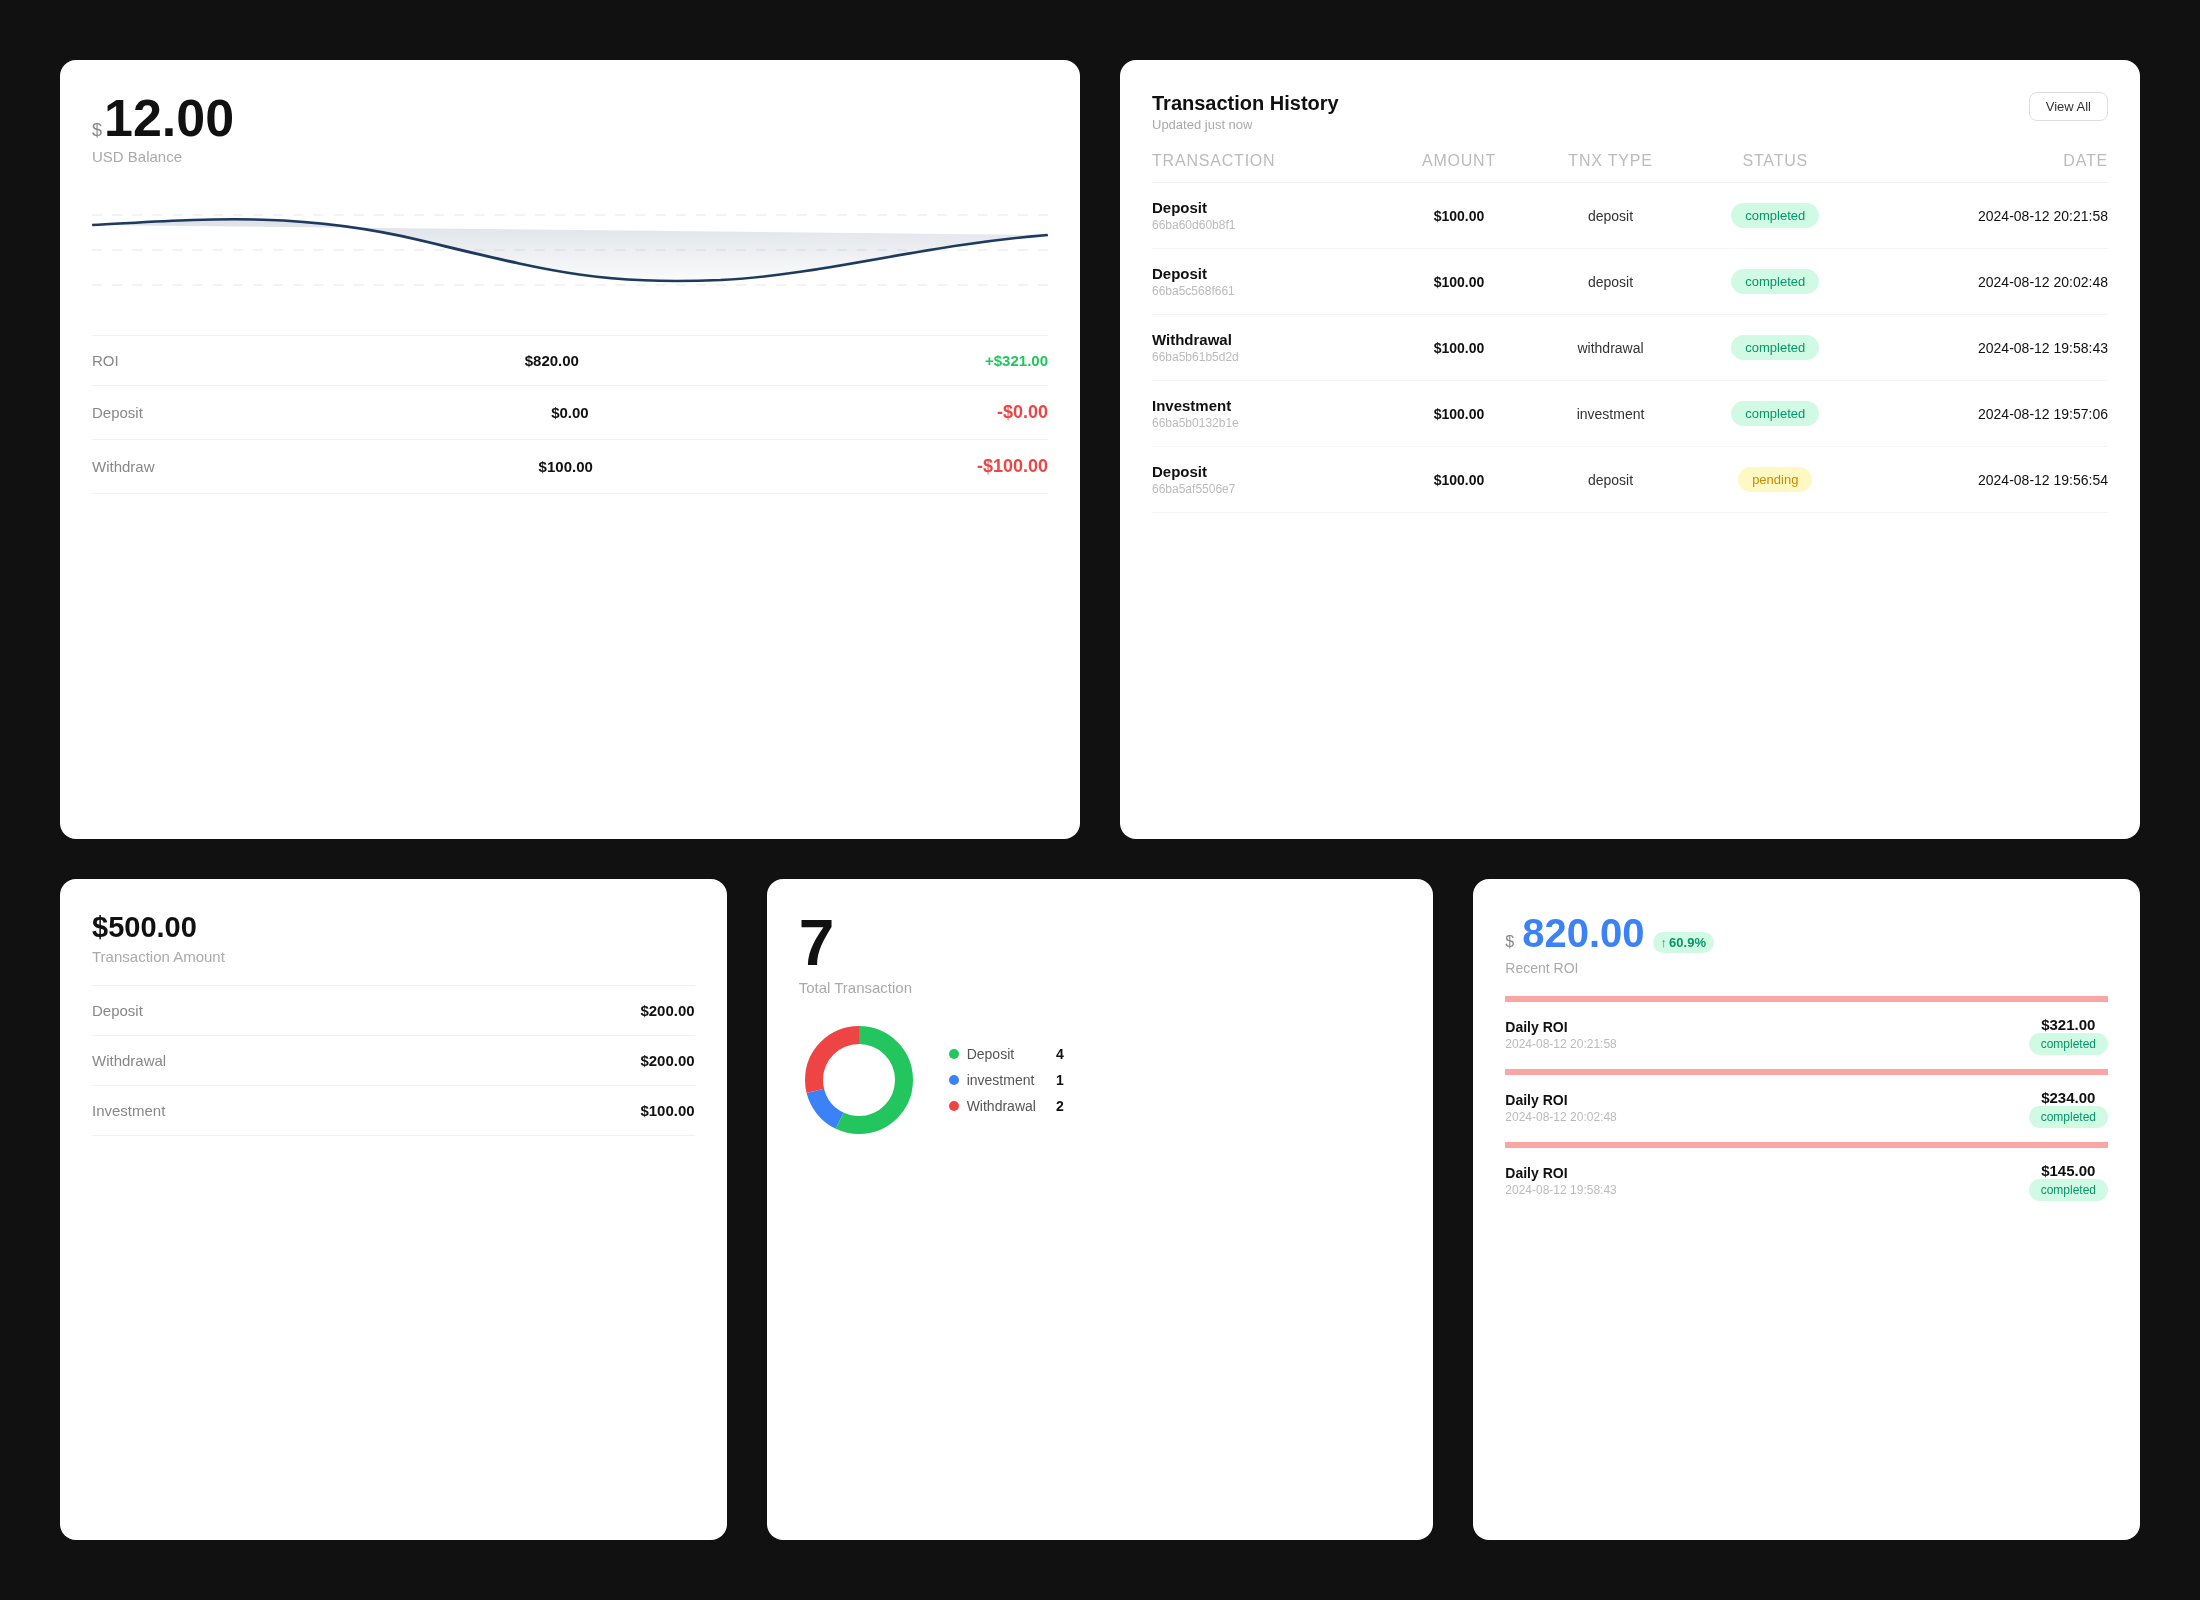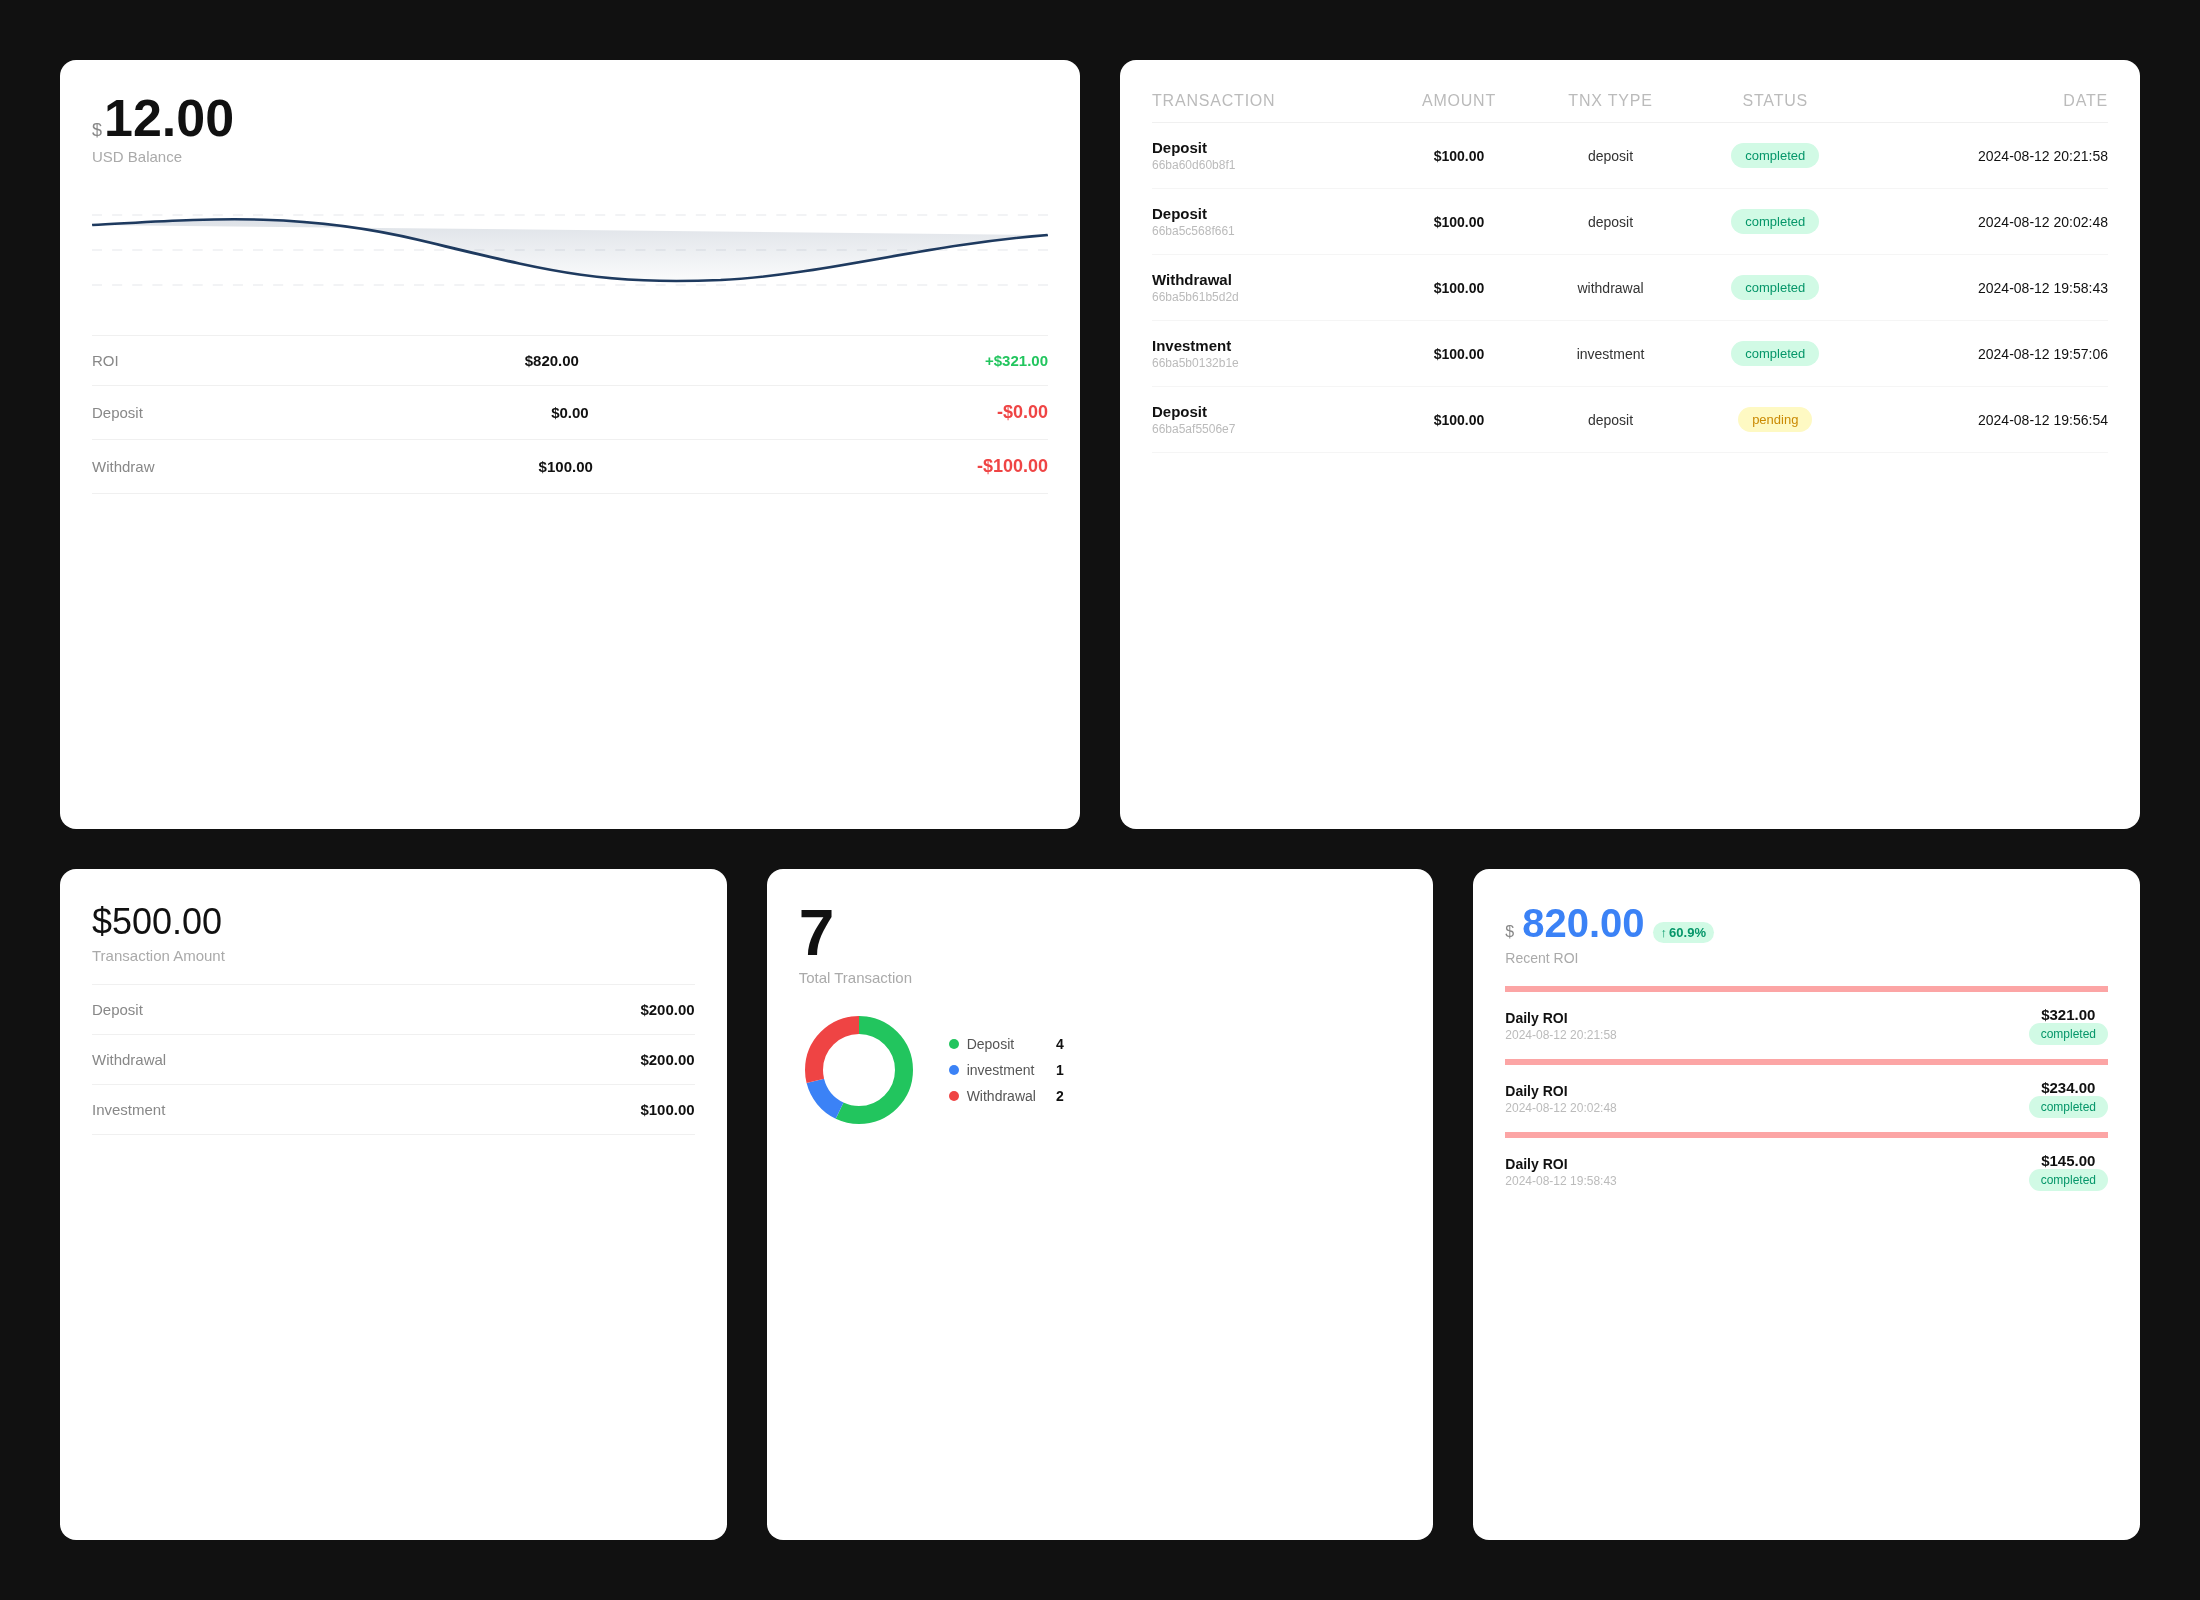--- a/index.html
+++ b/index.html
@@ -216,22 +216,22 @@
       grid-template-columns: 1fr 1fr 1fr;
       gap: 0;
     }
 
     
     .card-transaction-amount {
       margin: 20px;
     }
 
     .ta-amount {
-      font-size: 36px;
-      font-weight: 400;
+      font-size: 29px;
+      font-weight: 700;
       color: #111;
     }
 
     .ta-label {
       color: #aaa;
       font-size: 15px;
       margin-top: 4px;
       margin-bottom: 20px;
     }
 
@@ -417,20 +417,27 @@
     </div>
     <div class="stats-row">
       <span class="stats-label">Withdraw</span>
       <span class="stats-value">$100.00</span>
       <span class="stats-change-negative">-$100.00</span>
     </div>
   </div>
 </div>
 
 <div class="card card-transactions">
+  <div class="txn-header">
+    <div>
+      <div class="txn-title">Transaction History</div>
+      <div class="txn-subtitle">Updated just now</div>
+    </div>
+    <button class="view-all-btn">View All</button>
+  </div>
 
   <table class="txn-table">
     <thead>
       <tr>
         <th>TRANSACTION</th>
         <th>AMOUNT</th>
         <th>TNX TYPE</th>
         <th>STATUS</th>
         <th>DATE</th>
       </tr>

